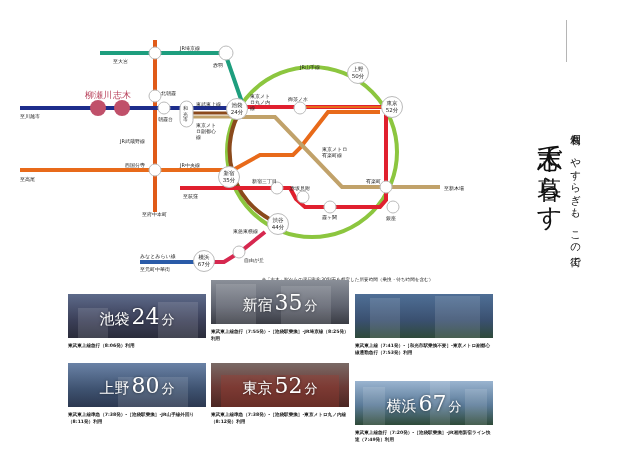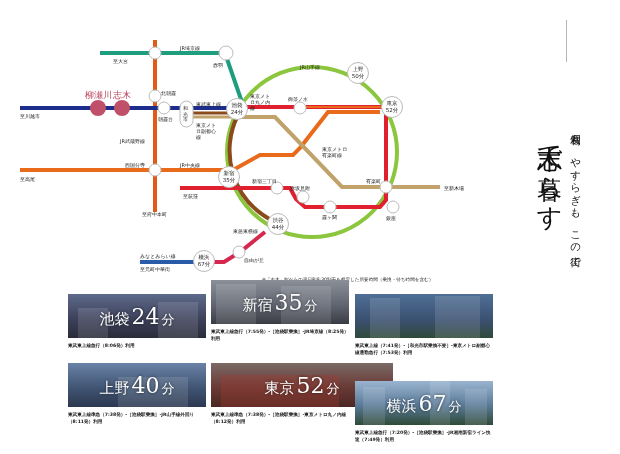--- a/index.html
+++ b/index.html
@@ -176,27 +176,27 @@
   <div class="photo" style="background:linear-gradient(180deg,#4f6f96 0%,#3a5070 60%,#2f4a3a 100%);">
     <div class="bld" style="left:15px;width:30px;height:40px;"></div>
       <div class="bld" style="left:80px;width:45px;height:42px;"></div>
   </div>
   <div class="route">東武東上線（7:41発）-［和光市駅乗換不要］-東京メトロ副都心線通勤急行（7:53発）利用</div>
 </div>
 
 <div class="card" style="left:68px;top:363px;">
   <div class="photo" style="background:linear-gradient(180deg,#6a82a6 0%,#3e5270 60%,#2c3850 100%);">
     <div class="bld" style="left:50px;width:70px;height:30px;"></div>
-    <div class="cap"><span class="st">上野</span><span class="num">40</span><span class="unit">分</span></div>
+    <div class="cap"><span class="st">上野</span><span class="num">80</span><span class="unit">分</span></div>
   </div>
   <div class="route">東武東上線準急（7:38発）-［池袋駅乗換］-JR山手線外回り（8:11発）利用</div>
 </div>
 
 <div class="card" style="left:211px;top:363px;">
-  <div class="photo" style="background:linear-gradient(180deg,#7a6a66 0%,#6a3a36 55%,#4a2622 100%);padding-left:44px;">
+  <div class="photo" style="background:linear-gradient(180deg,#7a6a66 0%,#6a3a36 55%,#4a2622 100%);">
     <div class="bld" style="left:10px;width:118px;height:32px;background:rgba(160,60,50,0.35);"></div>
     <div class="cap"><span class="st">東京</span><span class="num">52</span><span class="unit">分</span></div>
   </div>
   <div class="route">東武東上線準急（7:38発）-［池袋駅乗換］-東京メトロ丸ノ内線（8:12発）利用</div>
 </div>
 
 <div class="card" style="left:355px;top:381px;">
   <div class="photo" style="background:linear-gradient(180deg,#9ab4d0 0%,#5a7a98 55%,#2e4a38 100%);">
     <div class="bld" style="left:8px;width:22px;height:38px;"></div>
       <div class="bld" style="left:75px;width:20px;height:44px;"></div>

